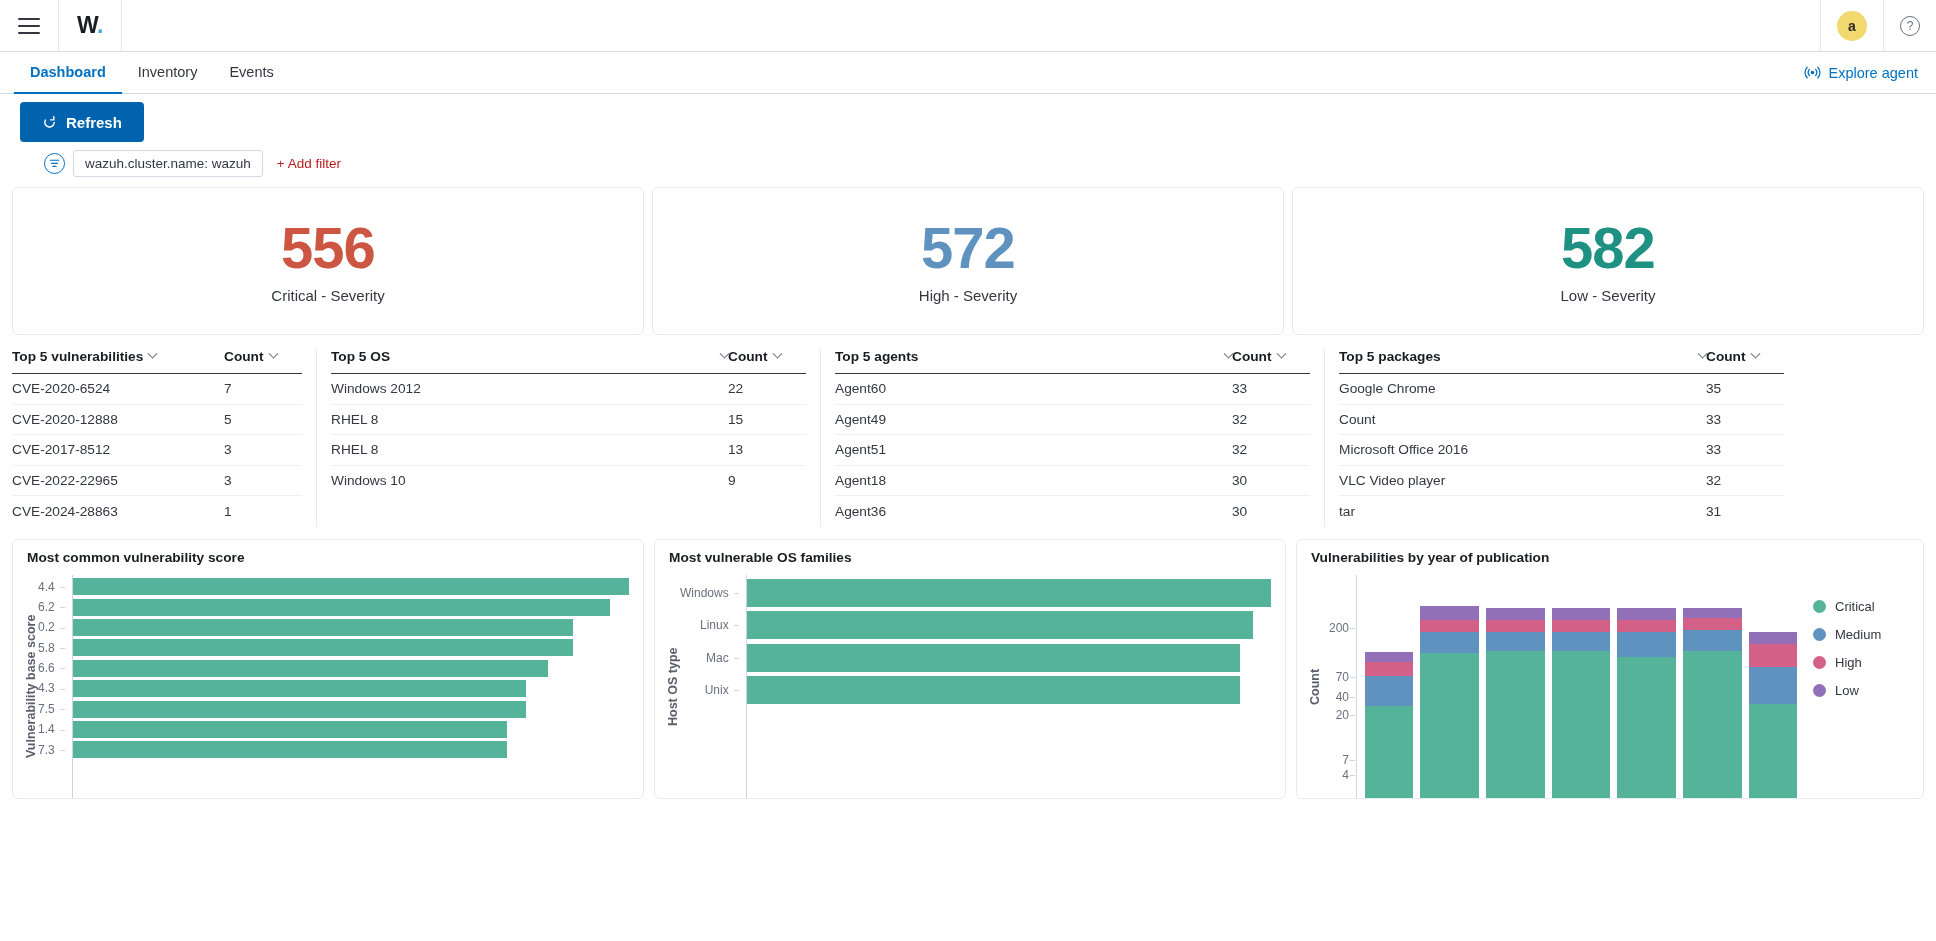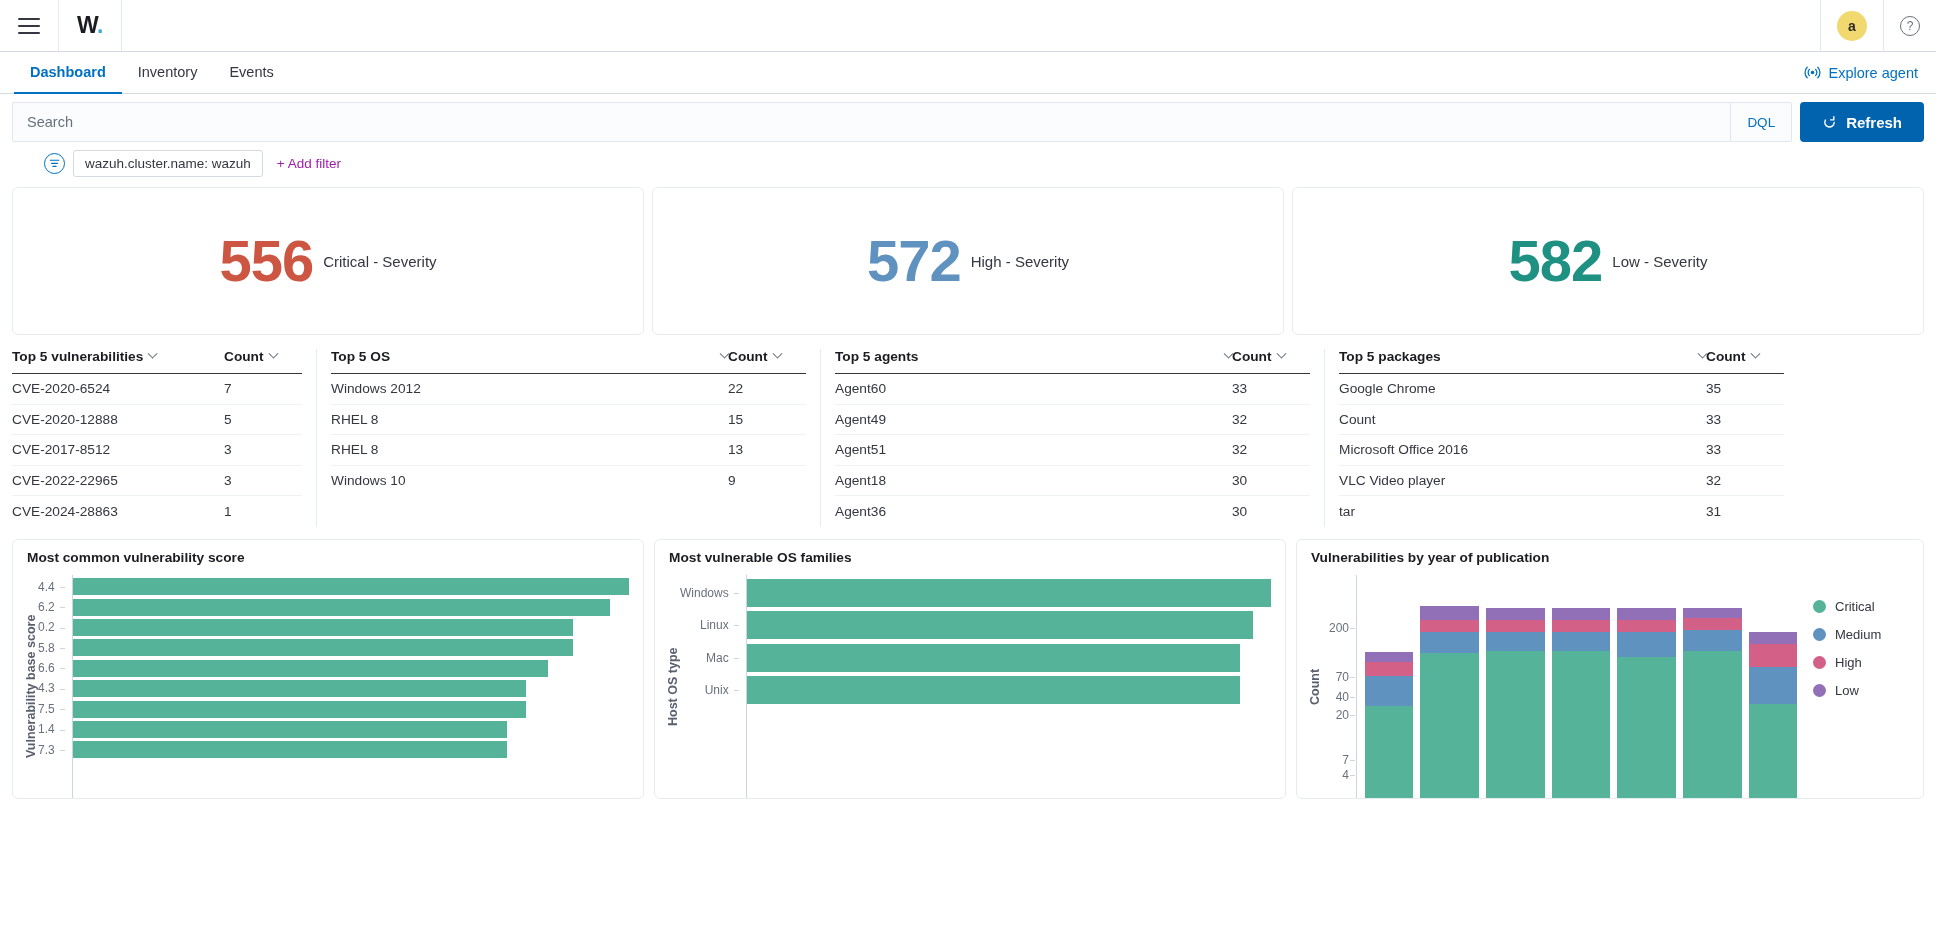--- a/index.html
+++ b/index.html
@@ -153,35 +153,35 @@
     background: #fff;
     border: 1px solid #d3dae6;
     border-radius: 3px;
     padding: 5px 11px;
     font-size: 13.5px;
     color: #343741;
     cursor: pointer;
     white-space: nowrap;
   }
   .add-filter {
-    font-size: 13.5px; color: #a21caf; cursor: pointer; padding-left: 6px; text-align: right;
+    font-size: 13.5px; color: #b91c1c; cursor: pointer; padding-left: 6px; text-align: right;
   }
 
   
   .metrics {
     display: flex; gap: 8px;
     padding: 0 12px;
   }
   .metric-card {
     flex: 1;
     background: #fff;
     border: 1px solid #e6ebf2;
     border-radius: 6px;
     height: 148px;
-    display: flex; flex-direction: row;
+    display: flex; flex-direction: column;
     align-items: center; justify-content: center;
     gap: 10px;
   }
   .metric-value {
     font-size: 58px;
     font-weight: 700;
     line-height: 1;
     letter-spacing: -1px;
   }
   .metric-label { font-size: 15px; color: #343741; }
@@ -356,24 +356,20 @@
     <svg width="17" height="17" viewBox="0 0 16 16">
       <circle cx="8" cy="8" r="1.7" fill="#0071c2"></circle>
       <path d="M5.1 5.1a4.1 4.1 0 000 5.8M10.9 5.1a4.1 4.1 0 010 5.8" stroke="#0071c2" stroke-width="1.2" fill="none" stroke-linecap="round"></path>
       <path d="M3 3.1a7 7 0 000 9.8M13 3.1a7 7 0 010 9.8" stroke="#0071c2" stroke-width="1.2" fill="none" stroke-linecap="round"></path>
     </svg>
     <span>Explore agent</span>
   </div>
 </div>
 
 <div class="querybar">
-  <div class="search-shell">
-    <input class="search-input" type="text" placeholder="Search" style="">
-    <div class="dql-badge">DQL</div>
-  </div>
   <button class="refresh-btn">
     <svg width="15" height="15" viewBox="0 0 16 16">
       <path d="M13 8A5 5 0 113.6 5.4" stroke="#fff" stroke-width="1.5" fill="none" stroke-linecap="round"></path>
       <path d="M12.6 1.8v3.4H9.2" stroke="#fff" stroke-width="1.5" fill="none" stroke-linecap="round" stroke-linejoin="round"></path>
     </svg>
     <span>Refresh</span>
   </button>
 </div>
 
 <div class="filterbar">

